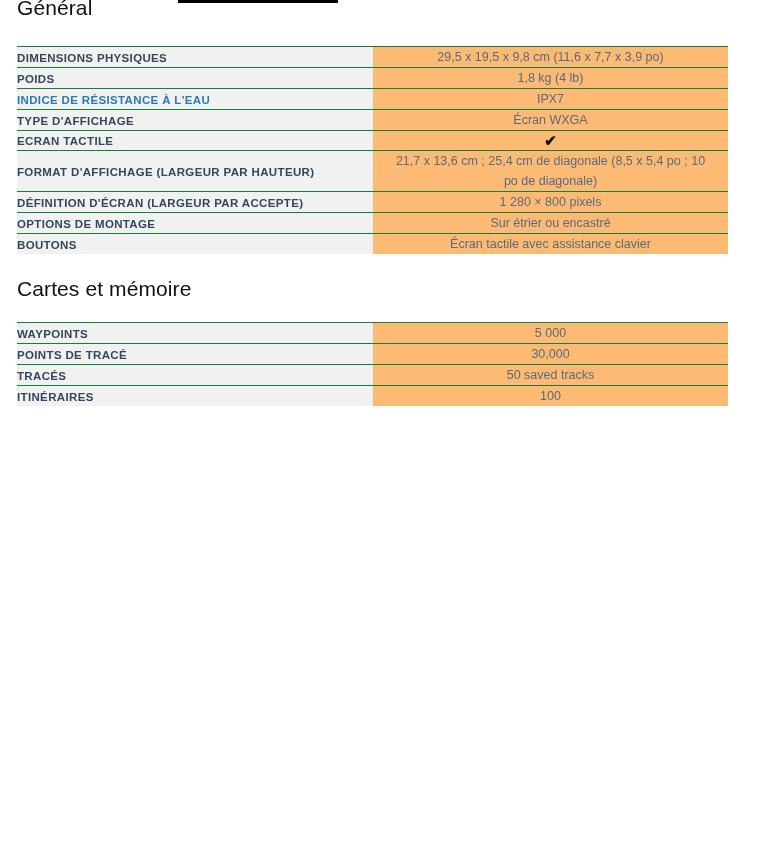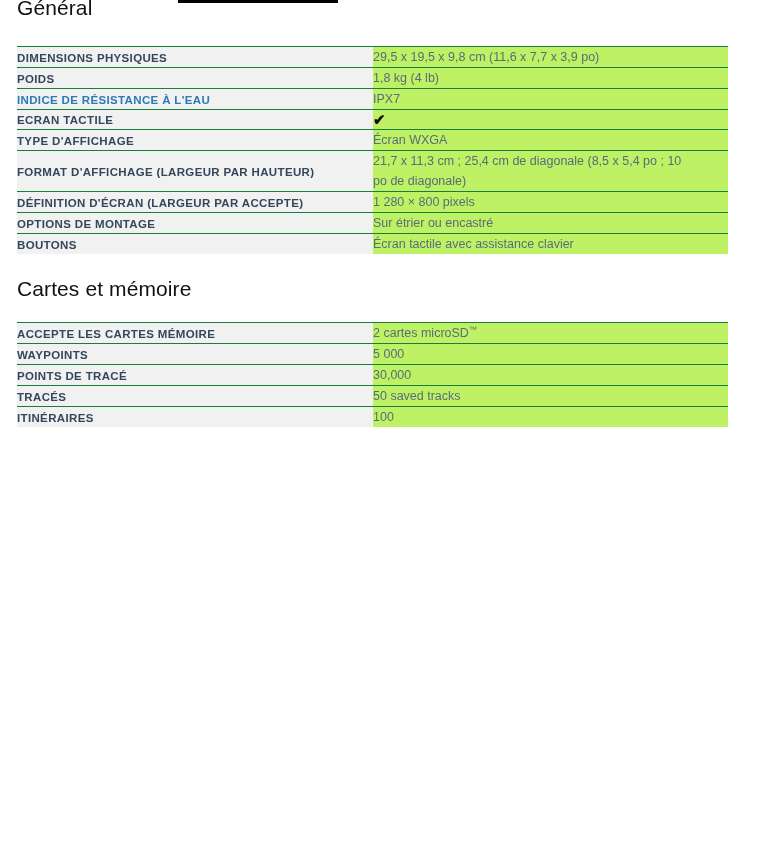--- a/index.html
+++ b/index.html
@@ -69,23 +69,24 @@
     vertical-align: middle;
   }
 
   .cell-label {
     background: #f1f1f1;
     padding: 17px 17px 17px 17px;
     box-sizing: border-box;
   }
 
   .cell-value {
-    background: #bef264;
+    background: #fdba74;
     padding: 17px 20px;
     box-sizing: border-box;
+    text-align: center;
   }
 
   .label-text {
     font-size: 11.5px;
     font-weight: 700;
     color: #33475b;
     letter-spacing: 0.35px;
     line-height: 17px;
     display: inline-block;
   }
@@ -141,30 +142,30 @@
               </tr>
               <tr class="spec-row">
                 <td class="cell-label"><span class="label-text">POIDS</span></td>
                 <td class="cell-value"><span class="value-text">1,8 kg (4 lb)</span></td>
               </tr>
               <tr class="spec-row">
                 <td class="cell-label"><span class="label-text is-link">INDICE DE RÉSISTANCE À L'EAU</span></td>
                 <td class="cell-value"><span class="value-text">IPX7</span></td>
               </tr>
               <tr class="spec-row">
+                <td class="cell-label"><span class="label-text">TYPE D'AFFICHAGE</span></td>
+                <td class="cell-value"><span class="value-text">Écran WXGA</span></td>
+              </tr>
+              <tr class="spec-row">
                 <td class="cell-label"><span class="label-text">ECRAN TACTILE</span></td>
                 <td class="cell-value"><span class="value-check">✔</span></td>
               </tr>
               <tr class="spec-row">
-                <td class="cell-label"><span class="label-text">TYPE D'AFFICHAGE</span></td>
-                <td class="cell-value"><span class="value-text">Écran WXGA</span></td>
-              </tr>
-              <tr class="spec-row">
                 <td class="cell-label"><span class="label-text">FORMAT D'AFFICHAGE (LARGEUR PAR HAUTEUR)</span></td>
-                <td class="cell-value"><span class="value-text">21,7 x 11,3 cm ; 25,4 cm de diagonale (8,5 x 5,4 po ; 10 po de diagonale)</span></td>
+                <td class="cell-value"><span class="value-text">21,7 x 13,6 cm ; 25,4 cm de diagonale (8,5 x 5,4 po ; 10 po de diagonale)</span></td>
               </tr>
               <tr class="spec-row">
                 <td class="cell-label"><span class="label-text">DÉFINITION D'ÉCRAN (LARGEUR PAR ACCEPTE)</span></td>
                 <td class="cell-value"><span class="value-text">1 280 × 800 pixels</span></td>
               </tr>
               <tr class="spec-row">
                 <td class="cell-label"><span class="label-text">OPTIONS DE MONTAGE</span></td>
                 <td class="cell-value"><span class="value-text">Sur étrier ou encastré</span></td>
               </tr>
               <tr class="spec-row">
@@ -177,24 +178,20 @@
         <div class="section">
           <div class="section-gap"></div>
           <h2 class="section-heading">Cartes et mémoire</h2>
           <table class="spec-table">
             <colgroup>
               <col class="col-label">
               <col class="col-value">
             </colgroup>
             <tbody>
               <tr class="spec-row">
-                <td class="cell-label"><span class="label-text">ACCEPTE LES CARTES MÉMOIRE</span></td>
-                <td class="cell-value"><span class="value-text"><span>2 cartes microSD</span><sup class="tm">™</sup></span></td>
-              </tr>
-              <tr class="spec-row">
                 <td class="cell-label"><span class="label-text">WAYPOINTS</span></td>
                 <td class="cell-value"><span class="value-text">5 000</span></td>
               </tr>
               <tr class="spec-row">
                 <td class="cell-label"><span class="label-text">POINTS DE TRACÉ</span></td>
                 <td class="cell-value"><span class="value-text">30,000</span></td>
               </tr>
               <tr class="spec-row">
                 <td class="cell-label"><span class="label-text">TRACÉS</span></td>
                 <td class="cell-value"><span class="value-text">50 saved tracks</span></td>

